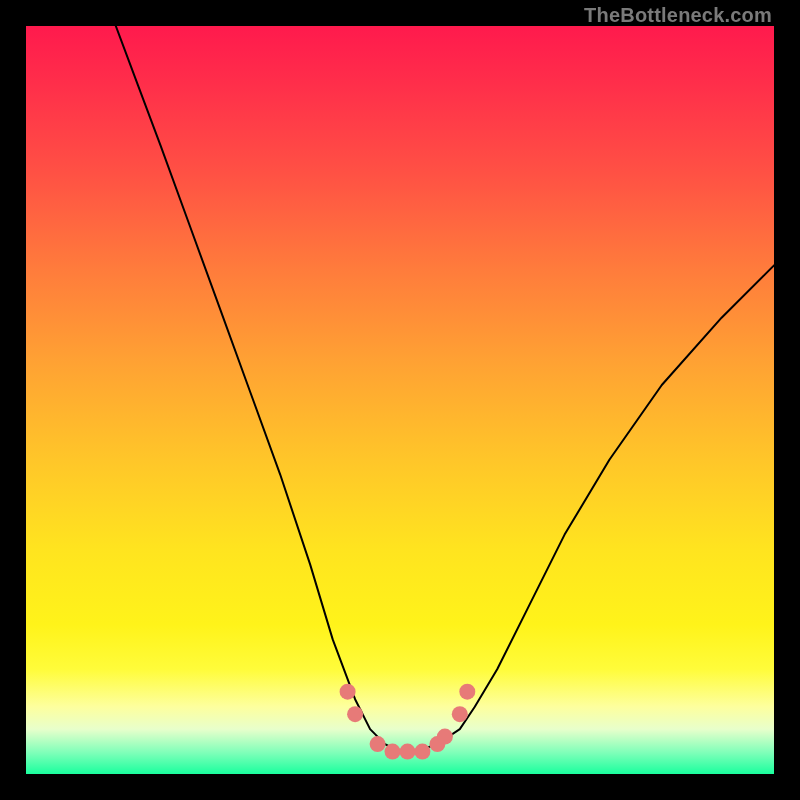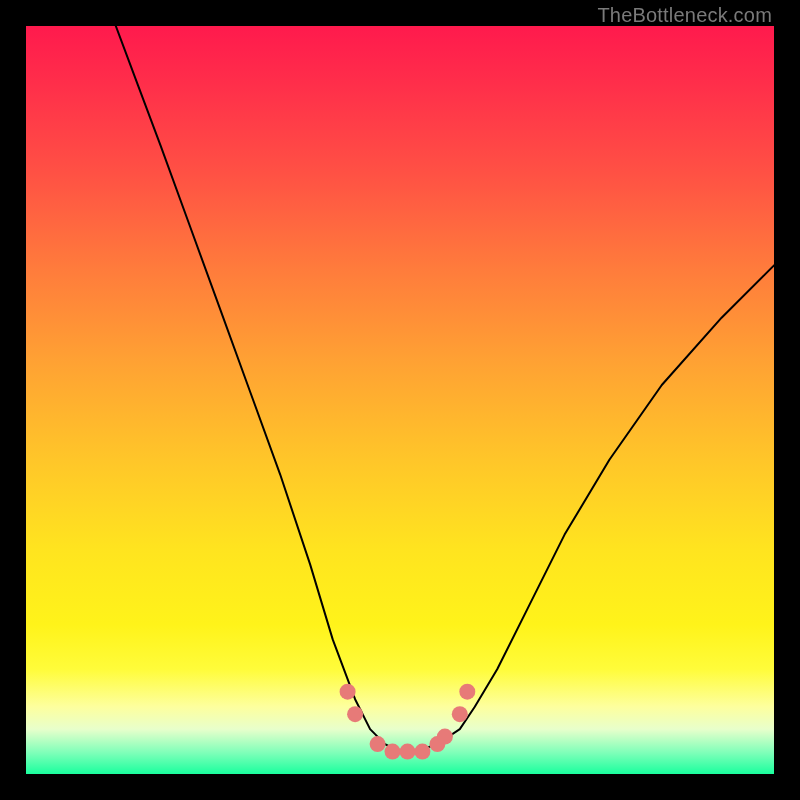--- a/index.html
+++ b/index.html
@@ -41,21 +41,21 @@
       #84ffba 97%,
       #1aff9e 100%
     );
   }
   .watermark {
     position: absolute;
     top: 4px;
     right: 28px;
     color: #7a7a7a;
     font-size: 20px;
-    font-weight: 400;
+    font-weight: 700;
     letter-spacing: 0.2px;
   }
   svg.curve {
     position: absolute;
     top: 0;
     left: 0;
     width: 748px;
     height: 748px;
   }
 </style>

